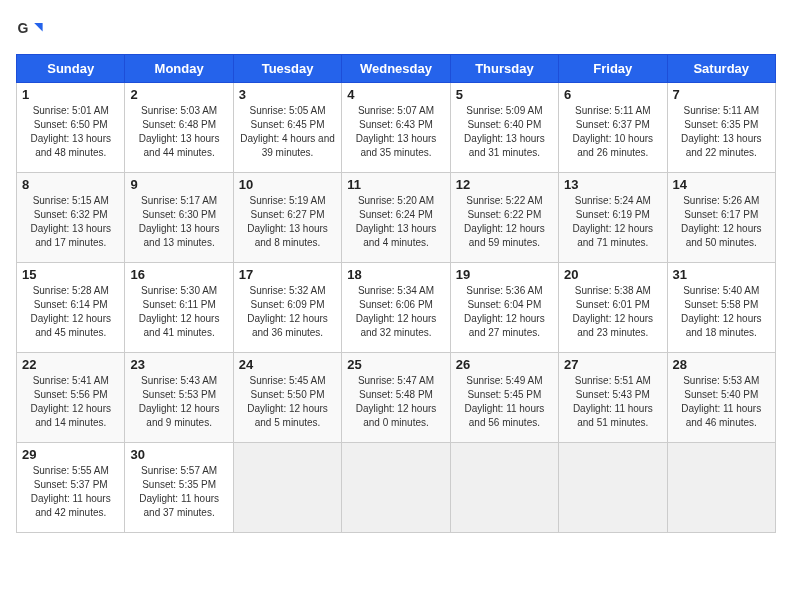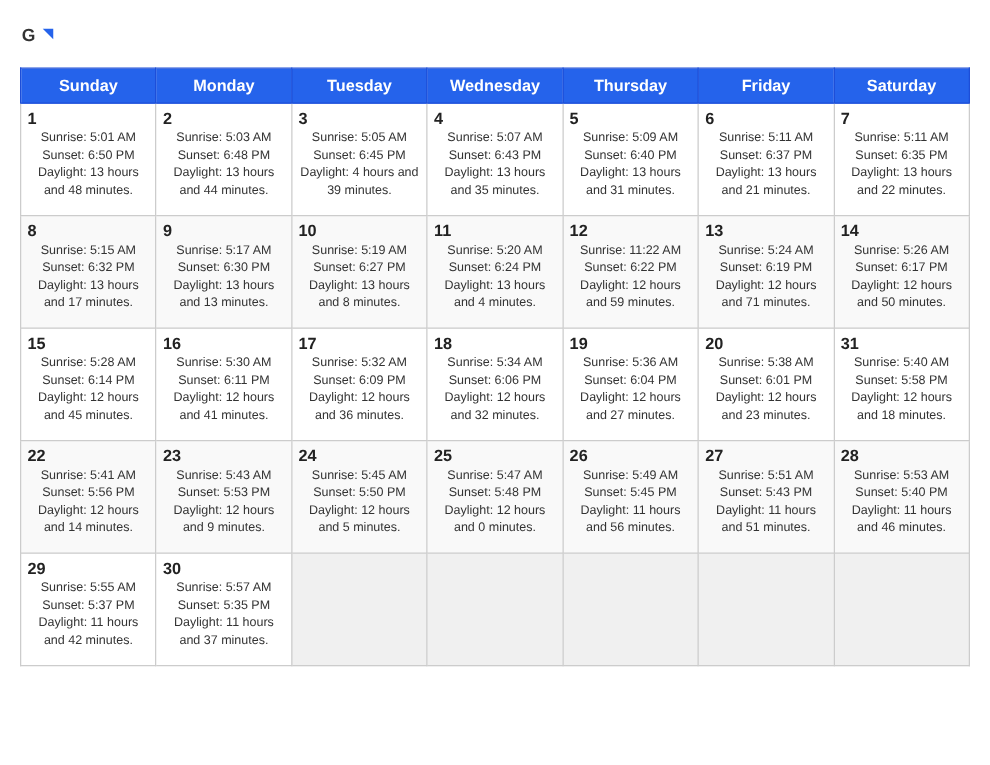--- a/index.html
+++ b/index.html
@@ -137,21 +137,21 @@
         <td>
           <span class="day-num">4</span>
           <div class="day-info"><span>Sunrise: 5:07 AM</span><br><span>Sunset: 6:43 PM</span><br><span>Daylight: 13 hours and 35 minutes.</span></div>
         </td>
         <td>
           <span class="day-num">5</span>
           <div class="day-info"><span>Sunrise: 5:09 AM</span><br><span>Sunset: 6:40 PM</span><br><span>Daylight: 13 hours and 31 minutes.</span></div>
         </td>
         <td>
           <span class="day-num">6</span>
-          <div class="day-info"><span>Sunrise: 5:11 AM</span><br><span>Sunset: 6:37 PM</span><br><span>Daylight: 13 hours and 21 minutes.</span></div>
+          <div class="day-info"><span>Sunrise: 5:11 AM</span><br><span>Sunset: 6:37 PM</span><br><span>Daylight: 10 hours and 26 minutes.</span></div>
         </td>
         <td>
           <span class="day-num">7</span>
           <div class="day-info"><span>Sunrise: 5:11 AM</span><br><span>Sunset: 6:35 PM</span><br><span>Daylight: 13 hours and 22 minutes.</span></div>
         </td>
       </tr>
       <tr>
         <td>
           <span class="day-num">8</span>
           <div class="day-info"><span>Sunrise: 5:15 AM</span><br><span>Sunset: 6:32 PM</span><br><span>Daylight: 13 hours and 17 minutes.</span></div>
@@ -163,21 +163,21 @@
         <td>
           <span class="day-num">10</span>
           <div class="day-info"><span>Sunrise: 5:19 AM</span><br><span>Sunset: 6:27 PM</span><br><span>Daylight: 13 hours and 8 minutes.</span></div>
         </td>
         <td>
           <span class="day-num">11</span>
           <div class="day-info"><span>Sunrise: 5:20 AM</span><br><span>Sunset: 6:24 PM</span><br><span>Daylight: 13 hours and 4 minutes.</span></div>
         </td>
         <td>
           <span class="day-num">12</span>
-          <div class="day-info"><span>Sunrise: 11:22 AM</span><br><span>Sunset: 6:22 PM</span><br><span>Daylight: 12 hours and 59 minutes.</span></div>
+          <div class="day-info"><span>Sunrise: 5:22 AM</span><br><span>Sunset: 6:22 PM</span><br><span>Daylight: 12 hours and 59 minutes.</span></div>
         </td>
         <td>
           <span class="day-num">13</span>
           <div class="day-info"><span>Sunrise: 5:24 AM</span><br><span>Sunset: 6:19 PM</span><br><span>Daylight: 12 hours and 71 minutes.</span></div>
         </td>
         <td>
           <span class="day-num">14</span>
           <div class="day-info"><span>Sunrise: 5:26 AM</span><br><span>Sunset: 6:17 PM</span><br><span>Daylight: 12 hours and 50 minutes.</span></div>
         </td>
       </tr>

